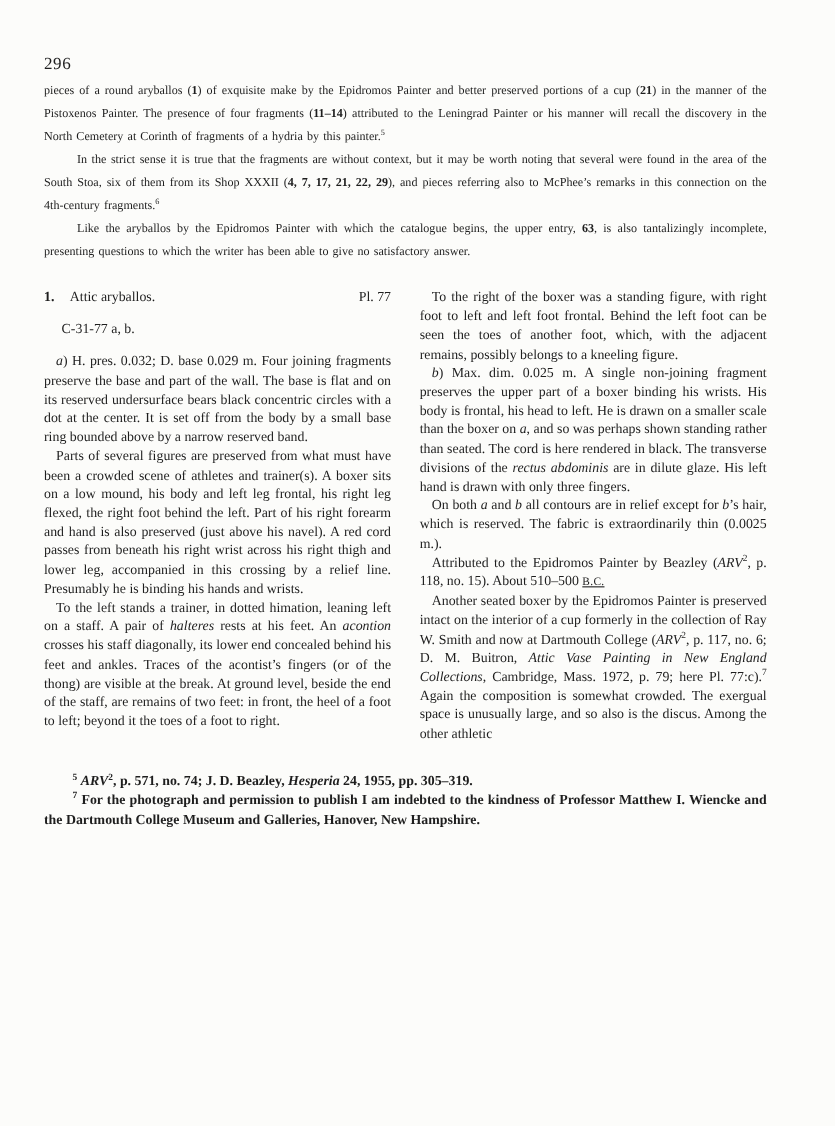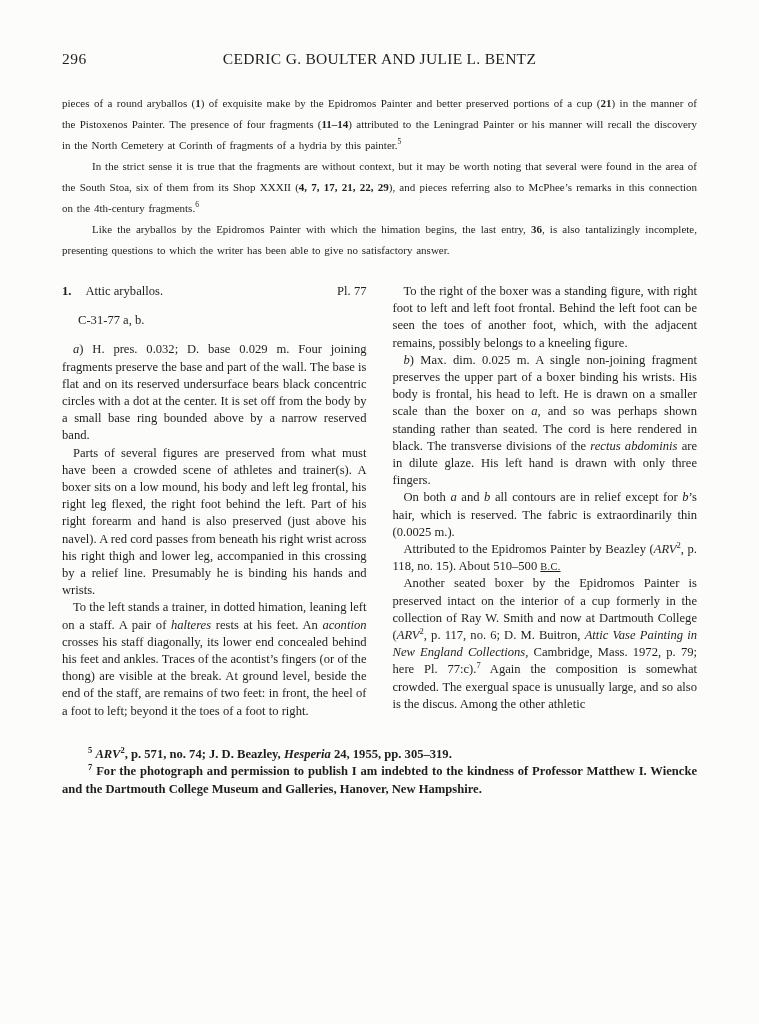--- a/index.html
+++ b/index.html
@@ -5,21 +5,21 @@
   html, body { margin: 0; padding: 0; }
   body {
     width: 759px; height: 1024px; overflow: hidden;
     background: var(--paper, #fcfcfa);
     color: var(--ink, #1e1e1e);
     font-family: "Liberation Serif", serif;
   }
   .page {
     box-sizing: border-box;
     width: 759px; height: 1024px;
-    padding: 48px 62px 30px 62px;
+    padding: 48px 62px 30px 40px;
     background: var(--paper, #fcfcfa);
   }
   .page-header {
     position: relative;
     text-align: center;
     font-size: 15.5px;
     line-height: 21px;
     margin-bottom: 24px;
     letter-spacing: 0.3px;
   }
@@ -48,27 +48,26 @@
   .sc { font-size: 0.82em; letter-spacing: 0.03em; text-decoration: underline; }
   sup { font-size: 0.68em; line-height: 0; vertical-align: super; }
 </style>
 </head>
 <body>
 
 <div class="page">
 
   <header class="page-header">
     <span class="page-number">296</span>
-    <span class="running-head">CEDRIC G. BOULTER AND JULIE L. BENTZ</span>
   </header>
 
   <section class="intro">
       <p class="no-indent"><span>pieces of a round aryballos (</span><span class="b">1</span><span>) of exquisite make by the Epidromos Painter and better preserved portions of a cup (</span><span class="b">21</span><span>) in the manner of the Pistoxenos Painter. The presence of four fragments (</span><span class="b">11–14</span><span>) attributed to the Leningrad Painter or his manner will recall the discovery in the North Cemetery at Corinth of fragments of a hydria by this painter.</span><sup>5</sup></p>
       <p class="indent"><span>In the strict sense it is true that the fragments are without context, but it may be worth noting that several were found in the area of the South Stoa, six of them from its Shop XXXII (</span><span class="b">4, 7, 17, 21, 22, 29</span><span>), and pieces referring also to McPhee’s remarks in this connection on the 4th-century fragments.</span><sup>6</sup></p>
-      <p class="indent"><span>Like the aryballos by the Epidromos Painter with which the himation begins, the last entry, </span><span class="b">36</span><span>, is also tantalizingly incomplete, presenting questions to which the writer has been able to give no satisfactory answer.</span></p>
+      <p class="indent"><span>Like the aryballos by the Epidromos Painter with which the catalogue begins, the upper entry, </span><span class="b">63</span><span>, is also tantalizingly incomplete, presenting questions to which the writer has been able to give no satisfactory answer.</span></p>
     </section>
 
   <section class="columns">
     <div class="col">
       <div class="entry-head">
         <span class="entry-num">1.</span>
         <span class="entry-title">Attic aryballos.</span>
         <span class="entry-plate">Pl. 77</span>
       </div>
       <div class="inventory">C-31-77 a, b.</div>

